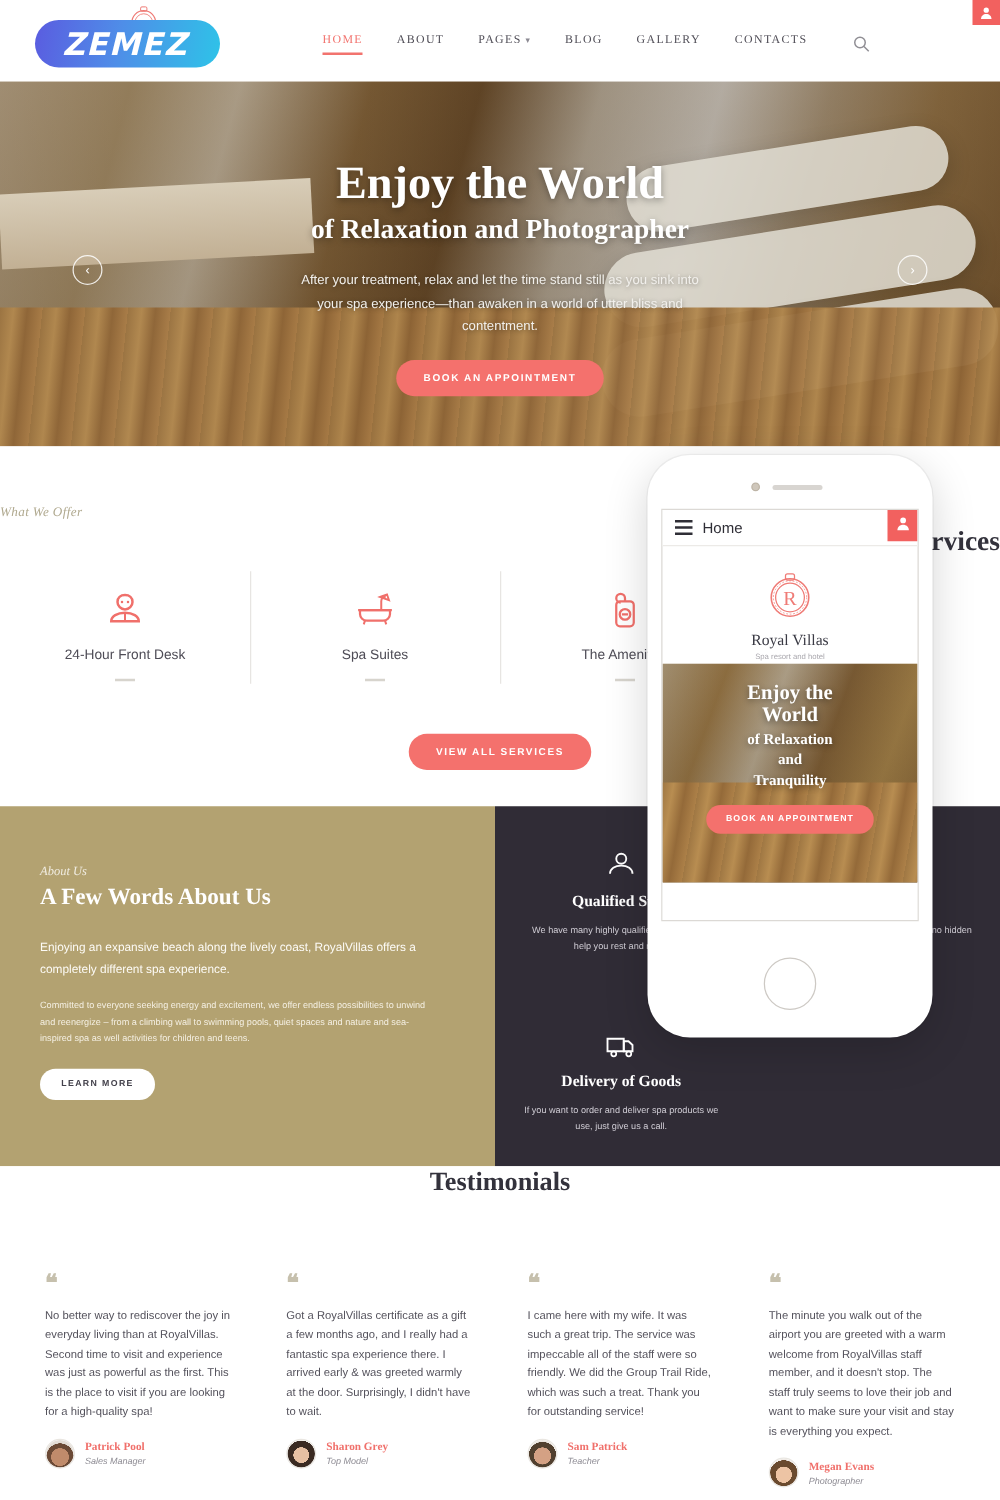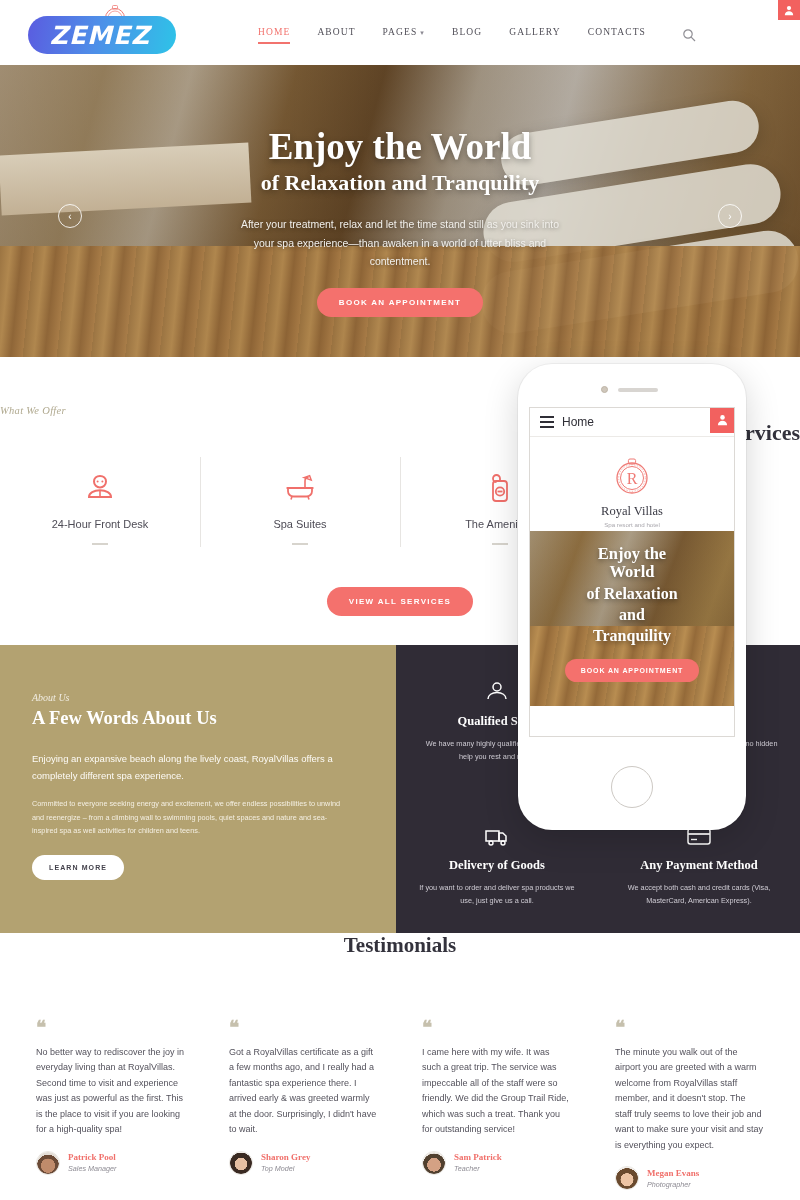--- a/index.html
+++ b/index.html
@@ -307,21 +307,21 @@
   .phero-txt {
     position: relative; text-align:center; padding-top: 14px; z-index: 3;
   }
   .phero-h1 {
     font-family: "Liberation Serif", serif; font-weight: bold;
     font-size: 16.5px; color: #fff; line-height: 1.12;
     text-shadow: 0 2px 5px rgba(0,0,0,.4);
   }
   .phero-h2 {
     font-family: "Liberation Serif", serif; font-weight: bold;
-    font-size: 16px; color: #fff; line-height: 1.2; margin-top: 2px;
+    font-size: 12px; color: #fff; line-height: 1.2; margin-top: 2px;
     text-shadow: 0 2px 5px rgba(0,0,0,.4);
   }
   .pbtn {
     display:inline-block; margin-top: 13px; background: #f4716d; color: #fff;
     border:none; border-radius: 14px; padding: 8px 16px; font-size: 7px;
     font-weight: bold; letter-spacing: .9px; cursor:pointer;
     font-family: "Liberation Sans", sans-serif;
   }
   .pwhite { height: 30px; background: #fff; }
   .phone-home {
@@ -402,21 +402,21 @@
 
     <div class="hero-arrow left">
       <span>‹</span>
     </div>
     <div class="hero-arrow right">
       <span>›</span>
     </div>
 
     <div class="hero-content">
       <div class="hero-h1">Enjoy the World</div>
-      <div class="hero-h2">of Relaxation and Tranquility</div>
+      <div class="hero-h2">of Relaxation and Photographer</div>
       <div class="hero-p">After your treatment, relax and let the time stand still as you sink into your spa experience—than awaken in a world of utter bliss and contentment.</div>
       <button class="btn-pill">BOOK AN APPOINTMENT</button>
     </div>
   </div>
 
   <div class="services">
     <div style="padding-top:48px">
       <div class="sec-sub">What We Offer</div>
       <div class="sec-title">Our Services</div>
     </div>
@@ -524,31 +524,20 @@
             <path d="M2 16h13V6H2z" fill="none" stroke="#fff" stroke-width="1.5"></path>
             <path d="M15 16h7v-5l-3.2-3H15z" fill="none" stroke="#fff" stroke-width="1.5"></path>
             <circle cx="7" cy="18" r="2" fill="none" stroke="#fff" stroke-width="1.4"></circle>
             <circle cx="19" cy="18" r="2" fill="none" stroke="#fff" stroke-width="1.4"></circle>
           </svg>
         </div>
         <div class="feat-title">Delivery of Goods</div>
         <div class="feat-text">If you want to order and deliver spa products we use, just give us a call.</div>
       </div>
 
-      <div class="feat">
-        <div class="feat-icon">
-          <svg width="26" height="20" viewBox="0 0 26 20">
-            <rect x="2" y="3" width="22" height="15" rx="2.2" fill="none" stroke="#fff" stroke-width="1.5"></rect>
-            <line x1="2" y1="8" x2="24" y2="8" stroke="#fff" stroke-width="1.8"></line>
-            <line x1="5" y1="13.5" x2="11" y2="13.5" stroke="#fff" stroke-width="1.4"></line>
-          </svg>
-        </div>
-        <div class="feat-title">Any Payment Method</div>
-        <div class="feat-text">We accept both cash and credit cards (Visa, MasterCard, American Express).</div>
-      </div>
 
     </div>
   </div>
 
   <div class="testi">
     <div class="testi-title">Testimonials</div>
   </div>
 
   <div class="testi-row">
 

